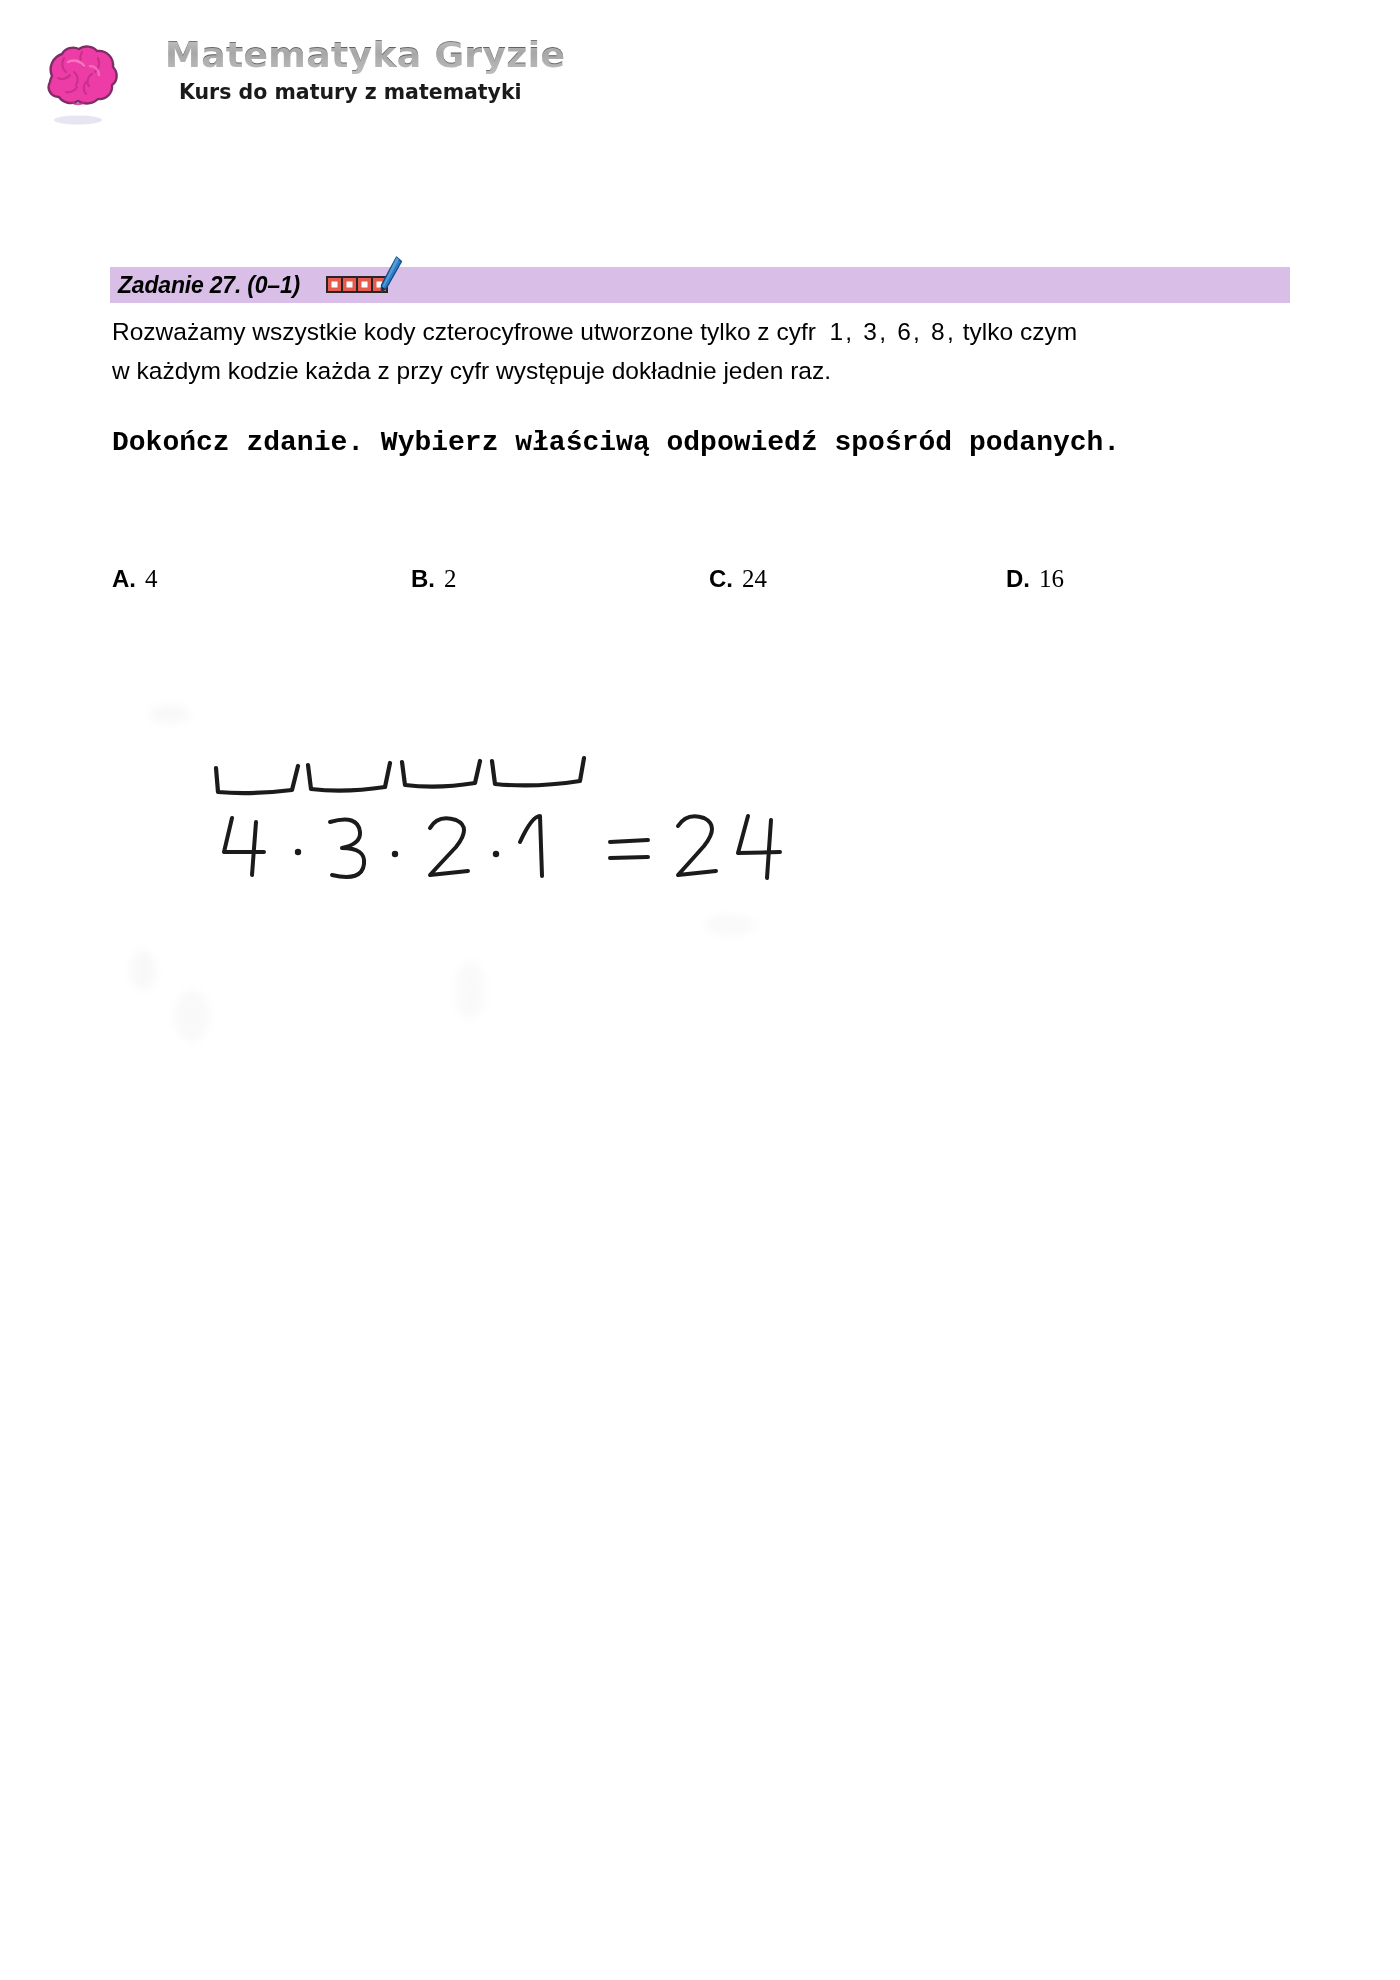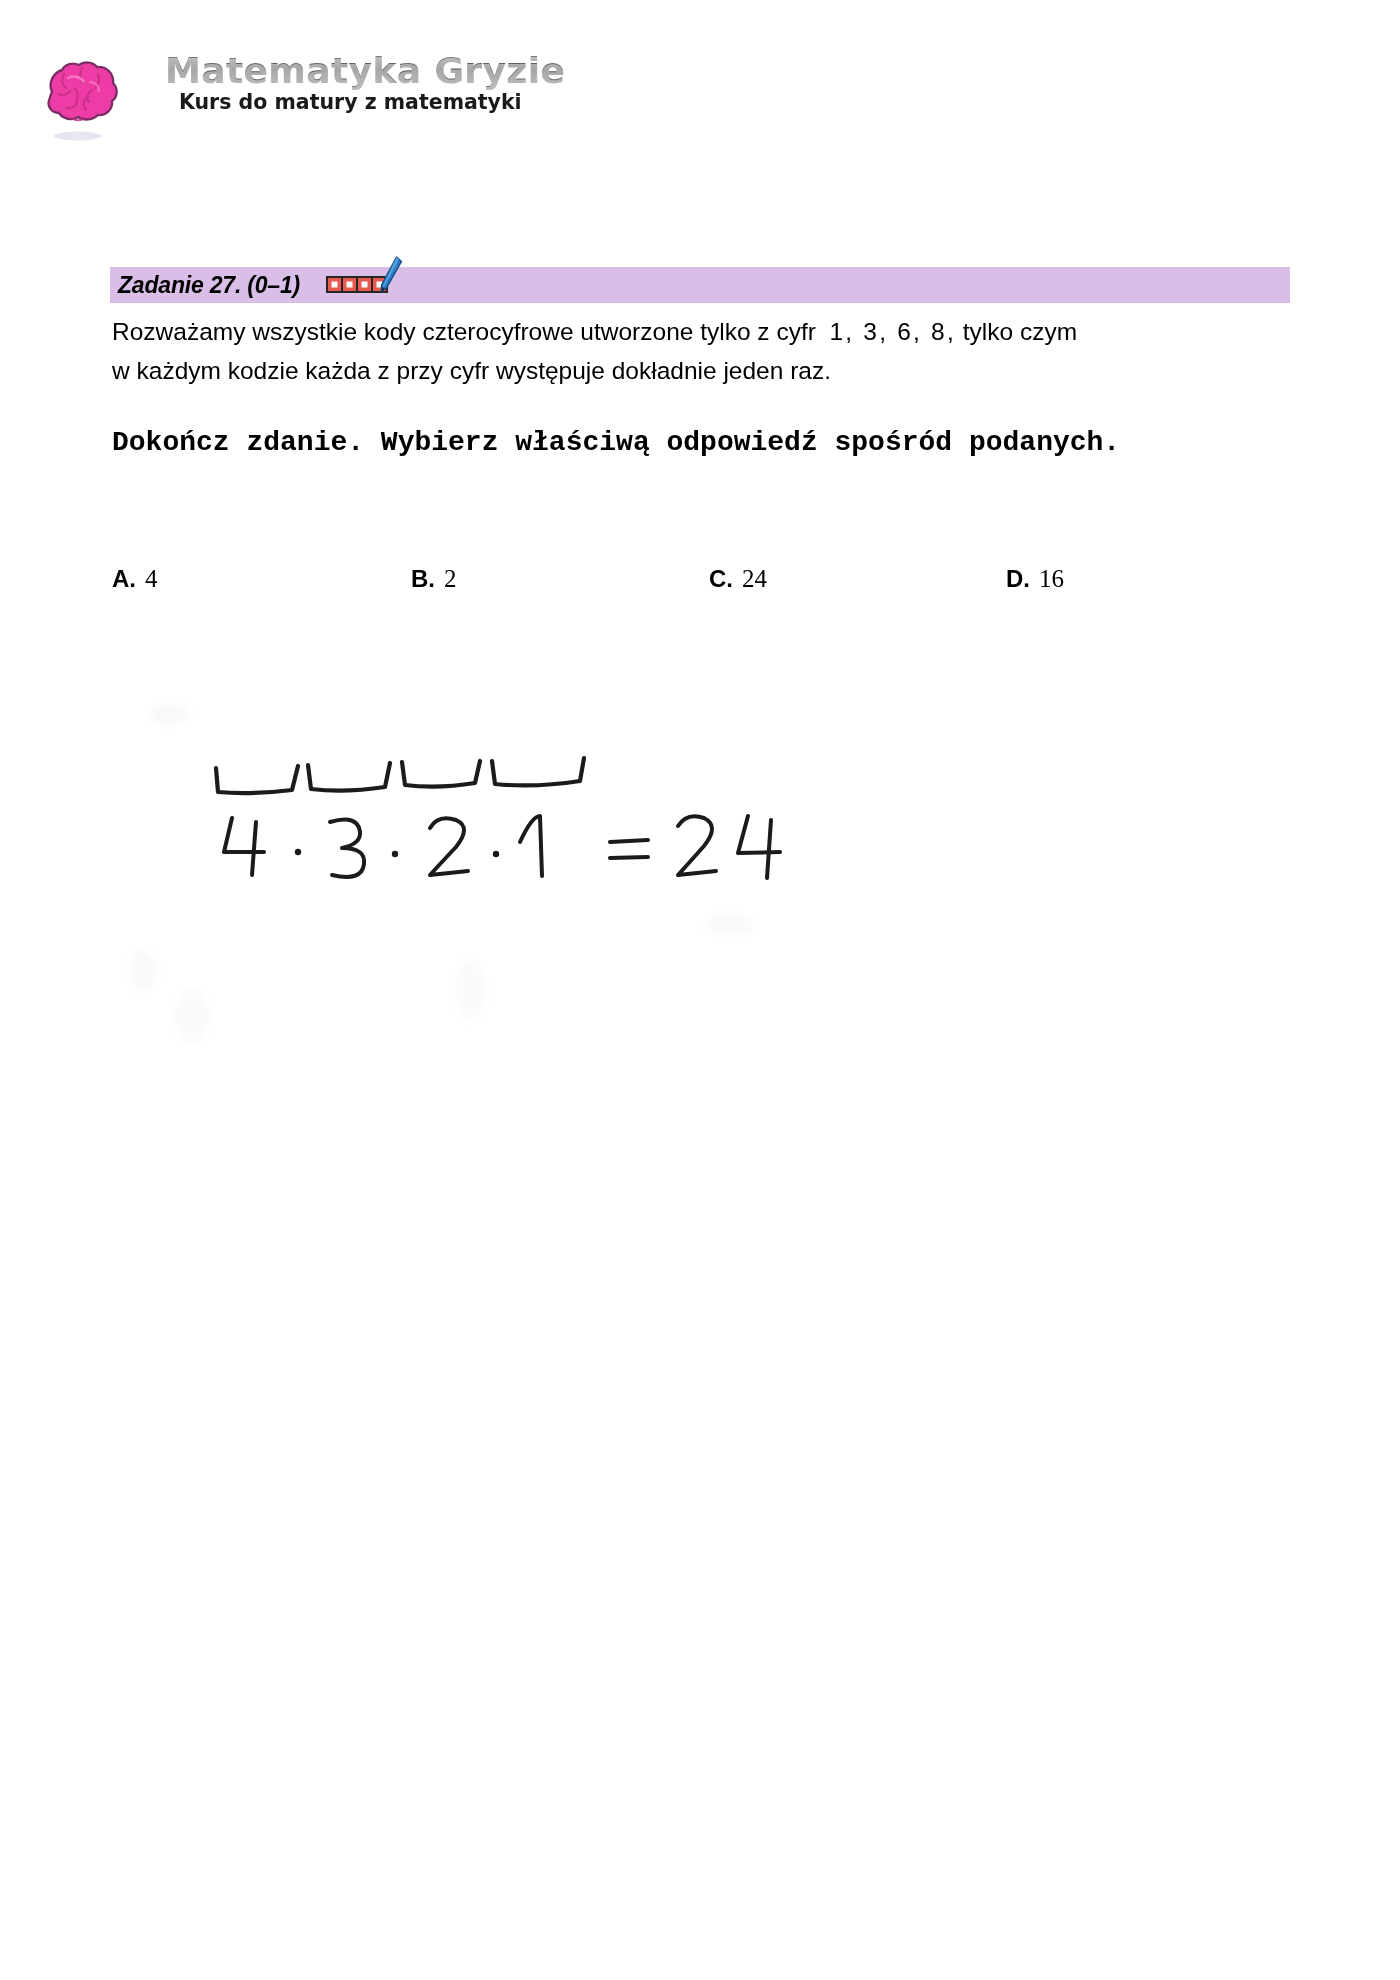--- a/index.html
+++ b/index.html
@@ -14,21 +14,21 @@
     font-family: "Liberation Sans", sans-serif;
     color: #111111;
     position: relative;
     overflow: hidden;
   }
 
   
   .site-header {
     position: absolute;
     left: 0;
-    top: 16px;
+    top: 0;
     width: 1400px;
     height: 170px;
   }
   .brand-logo {
     position: absolute;
     left: 30px;
     top: 32px;
     width: 96px;
     height: 96px;
   }
@@ -47,20 +47,21 @@
     line-height: 1.05;
     color: #6f6f6f;
     background: linear-gradient(180deg,#8a8a8a 0%, #4e4e4e 45%, #7b7b7b 100%);
     -webkit-background-clip: text;
     background-clip: text;
     -webkit-text-fill-color: transparent;
     text-shadow: 0 1px 0 rgba(255,255,255,0.5);
     white-space: nowrap;
   }
   .brand-subtitle {
+    margin-top: 6px;
     margin-left: 14px;
     font-family: "DejaVu Sans", sans-serif;
     font-size: 20.5px;
     font-weight: 700;
     color: #1a1a1a;
     white-space: nowrap;
   }
 
   
   .sheet {

